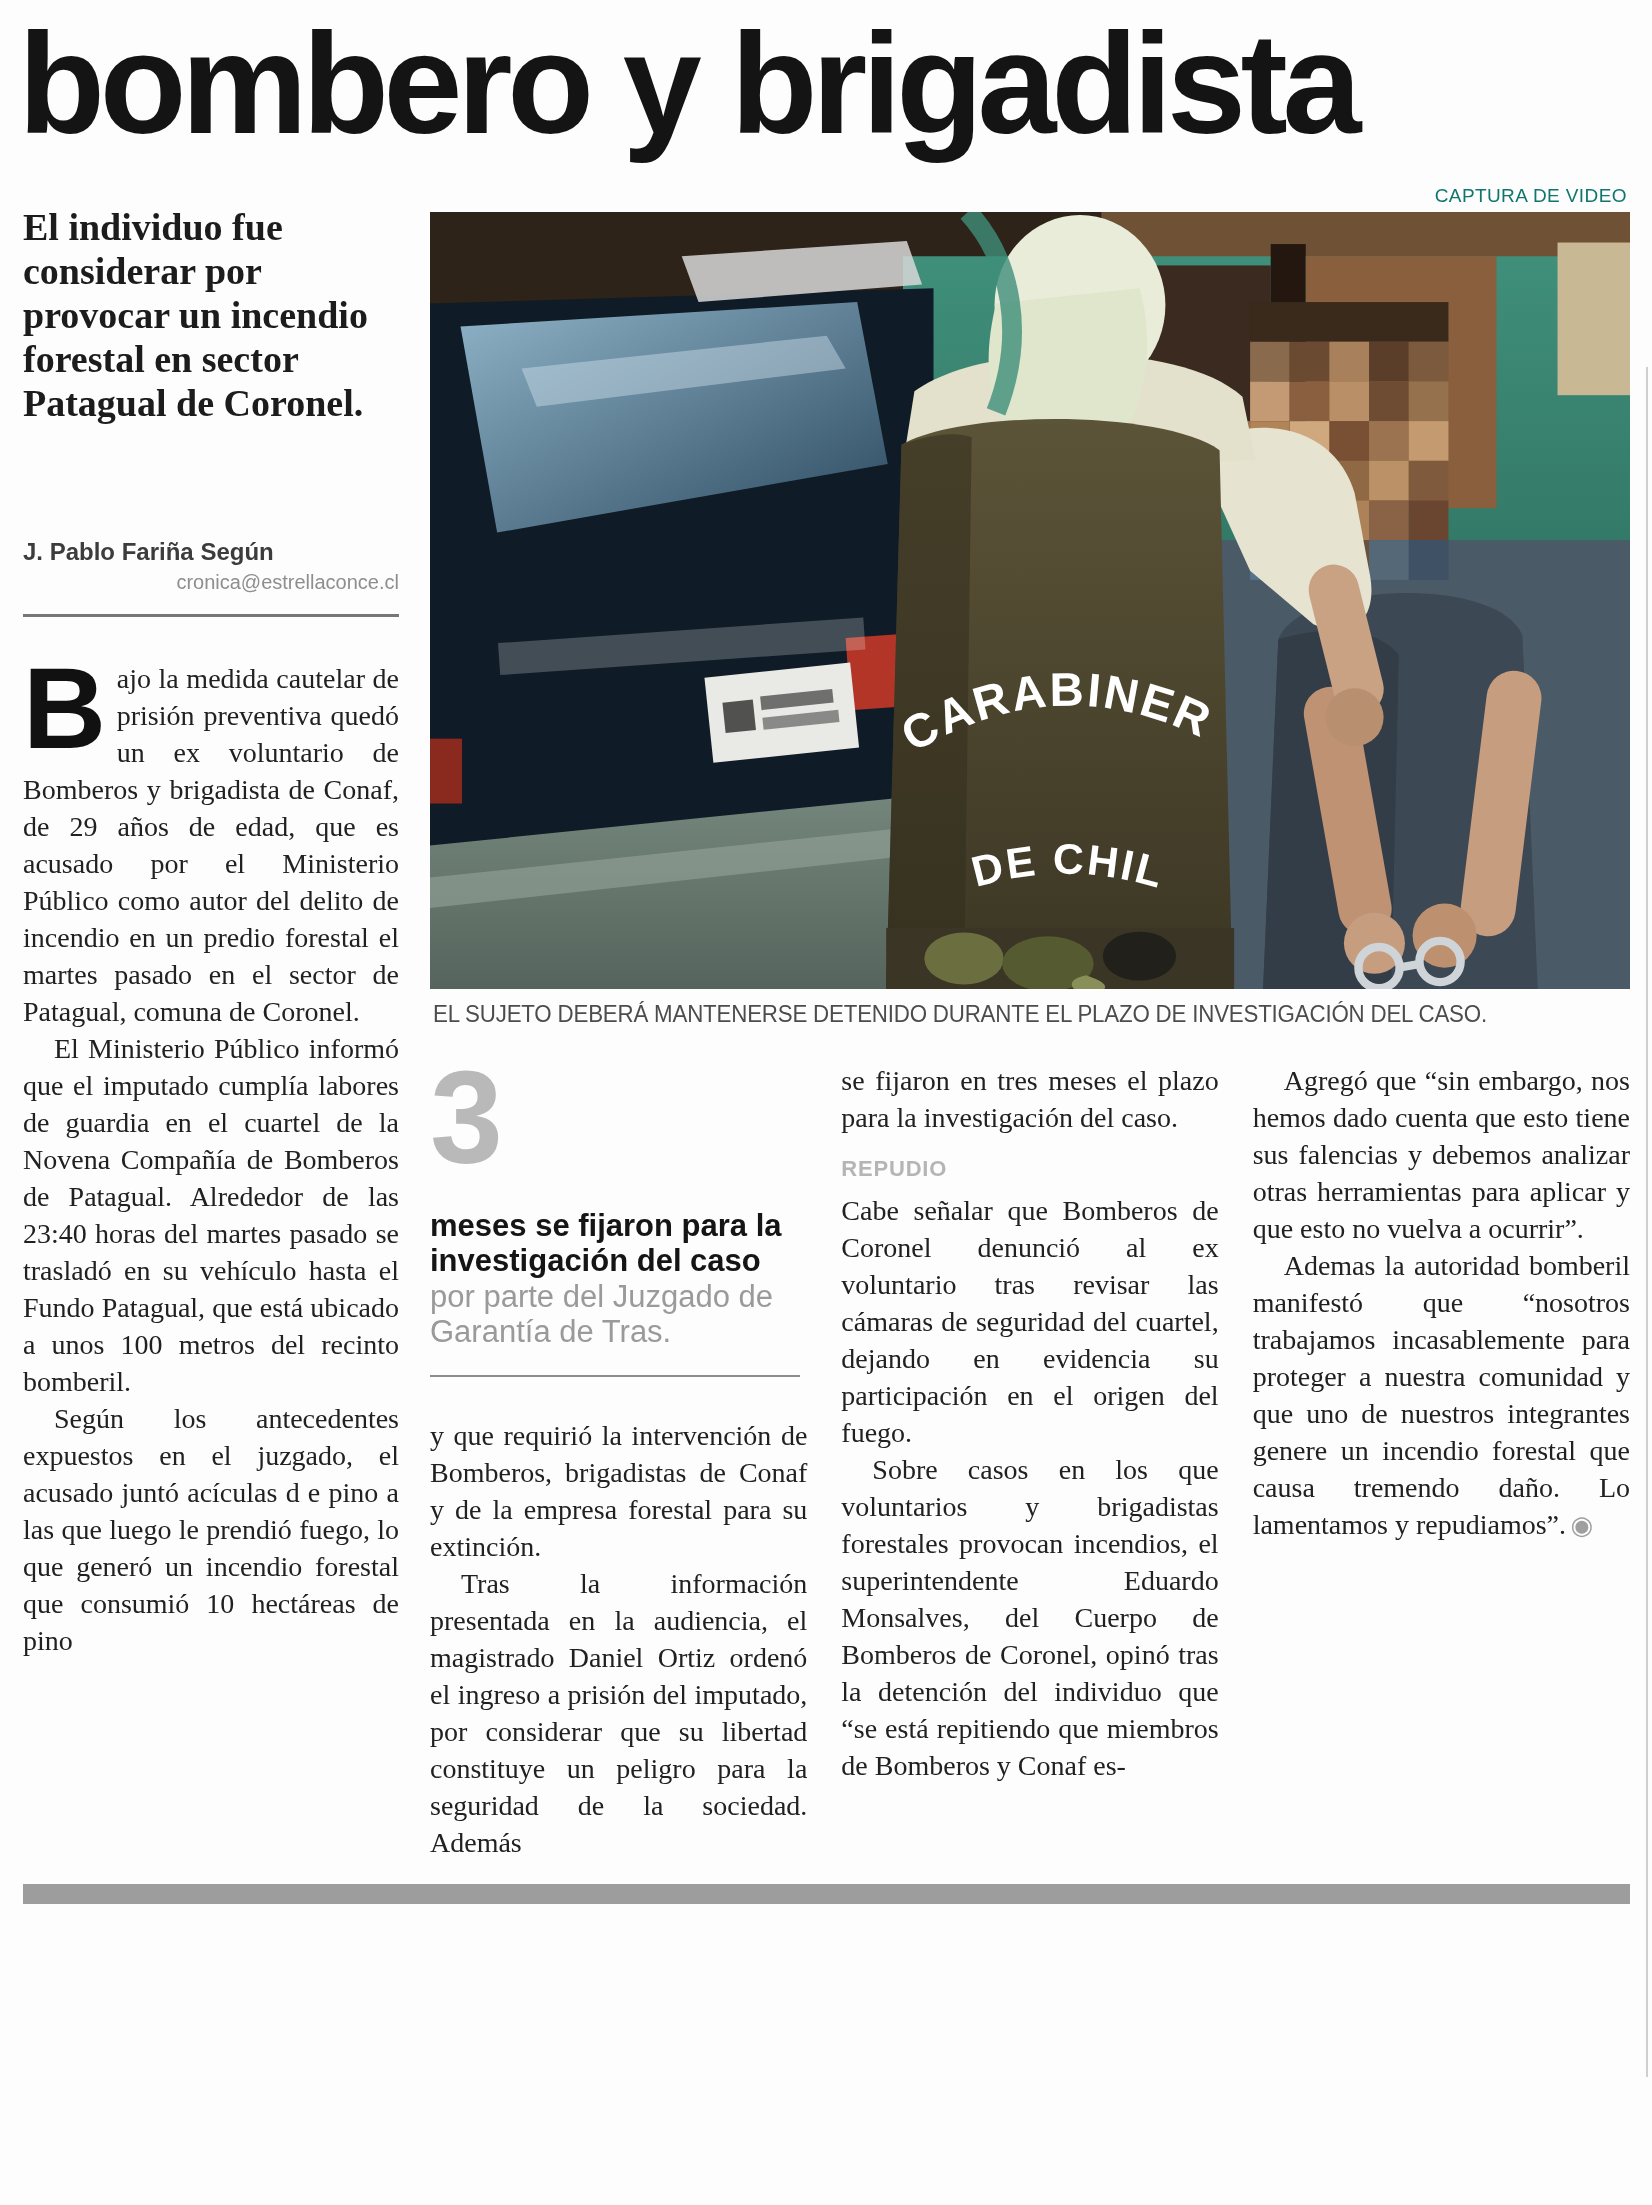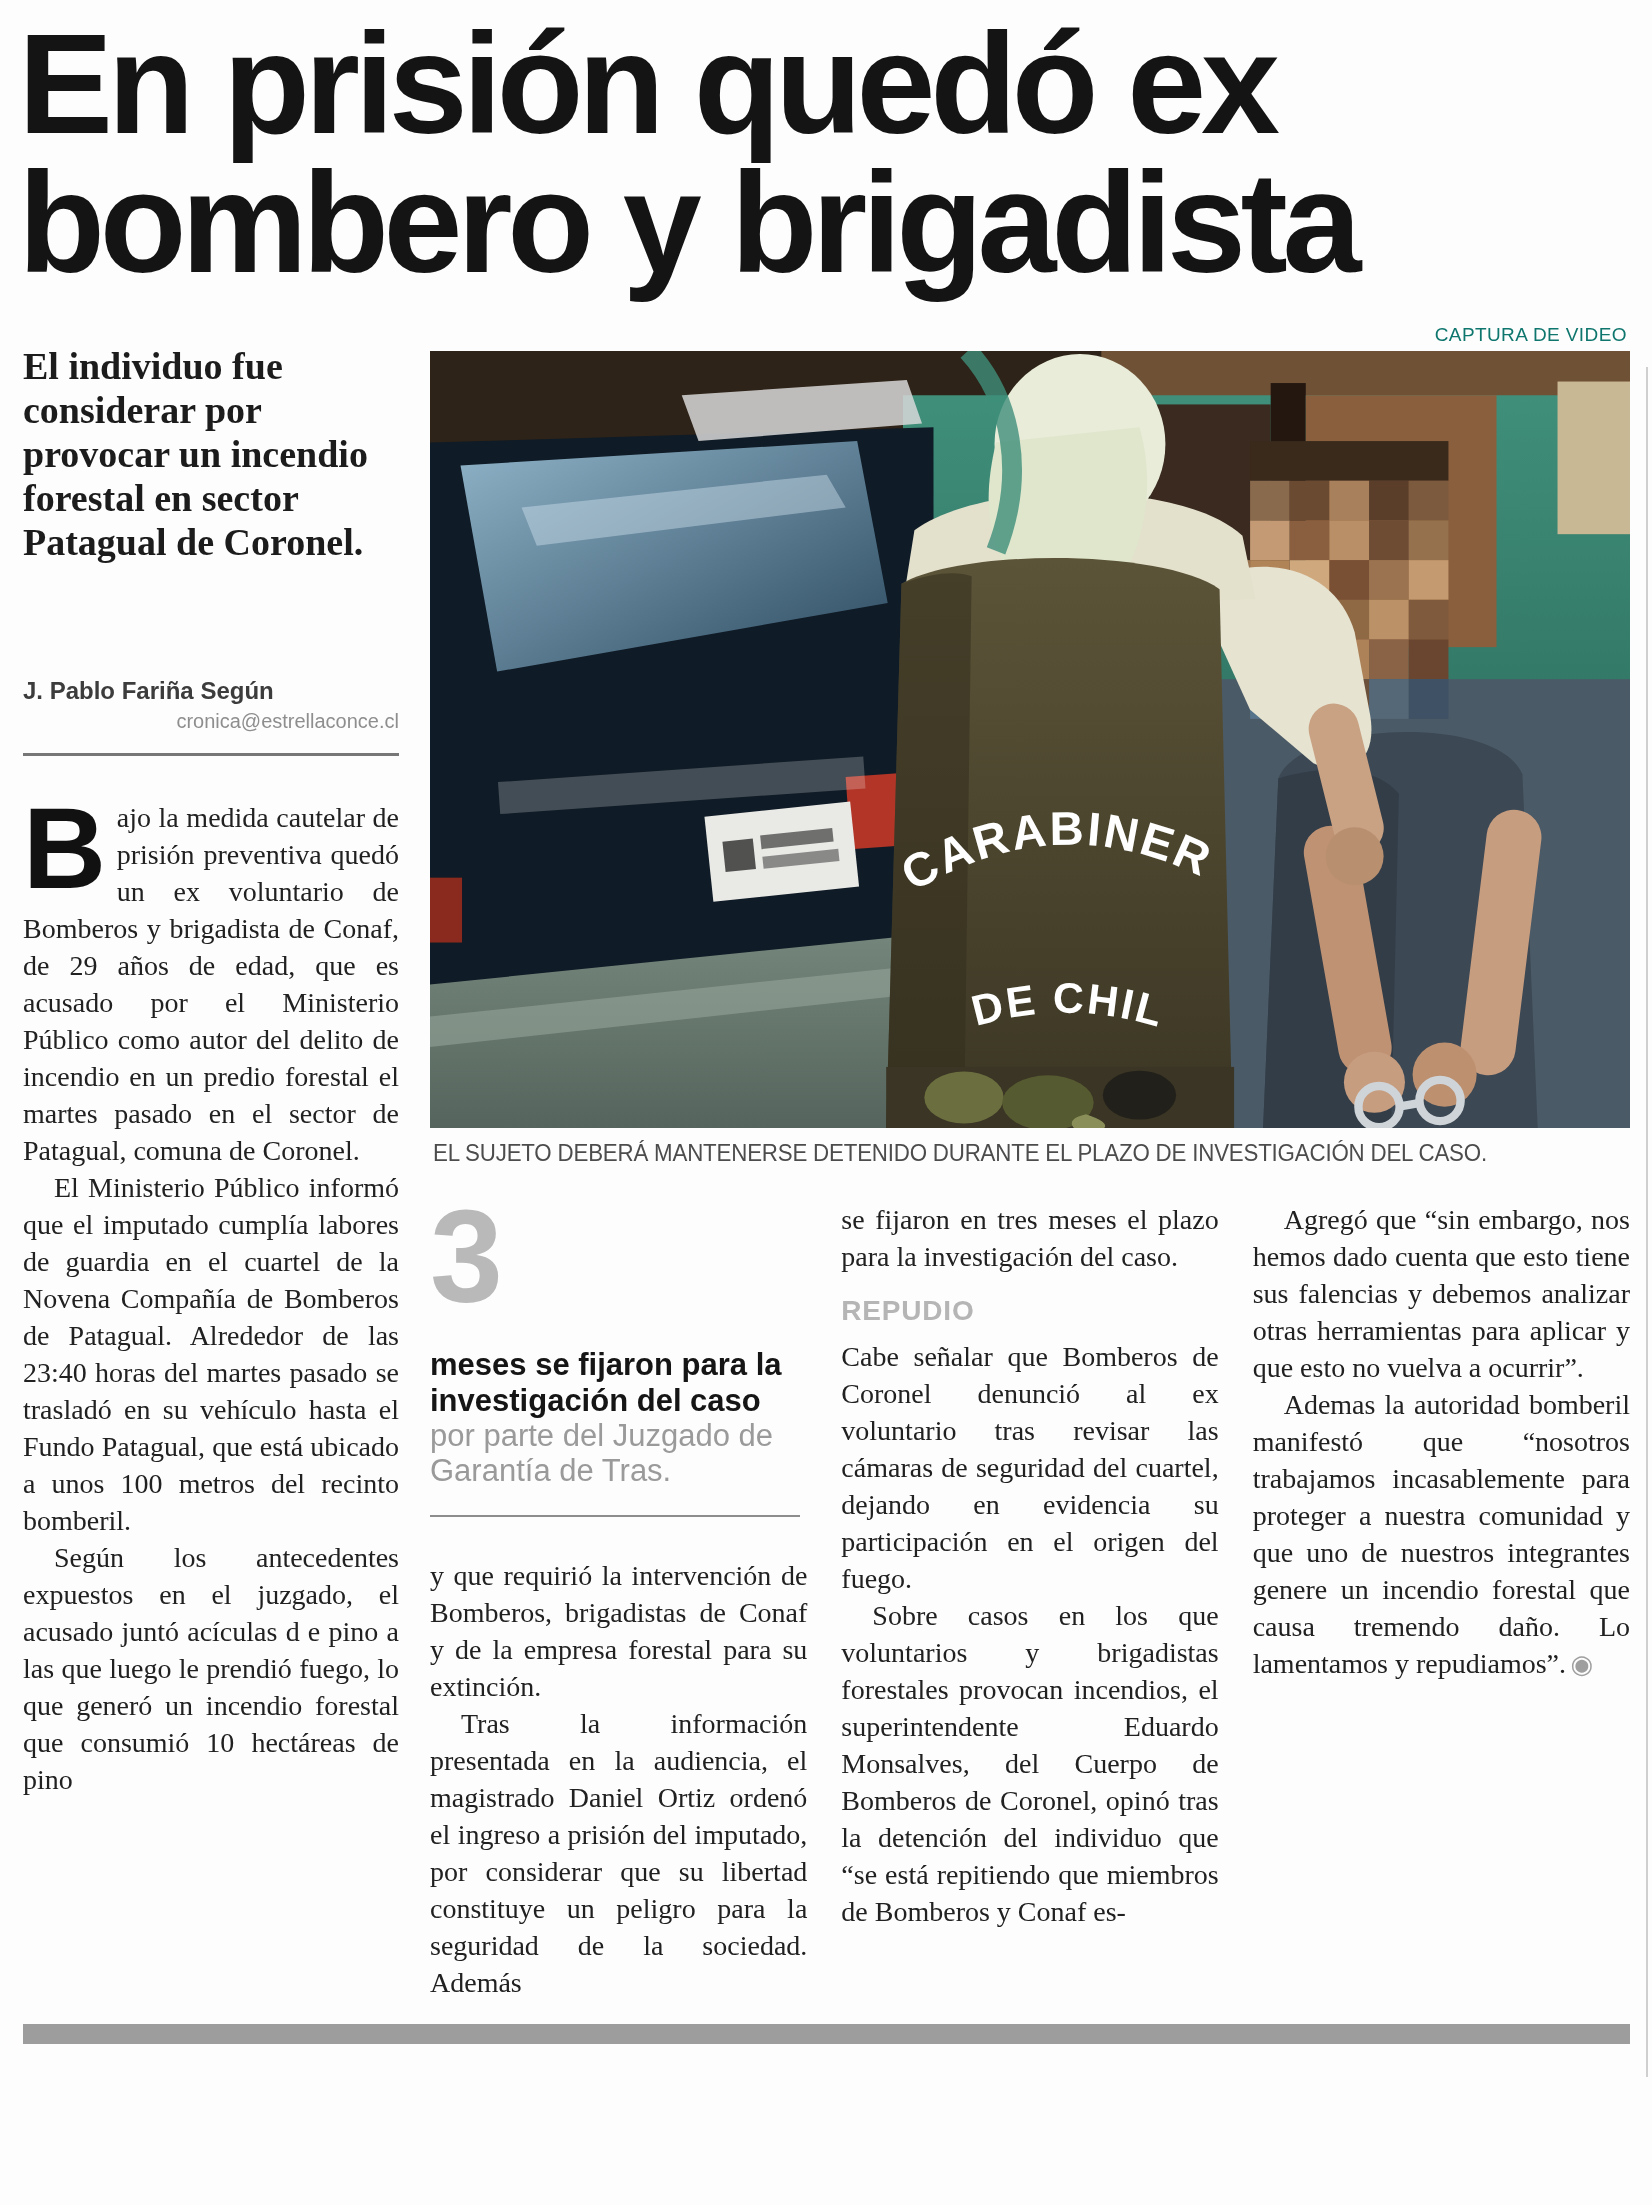--- a/index.html
+++ b/index.html
@@ -34,35 +34,34 @@
   .cols p{margin:0;font-size:28px;line-height:37px;text-align:justify;
           hyphens:auto;-webkit-hyphens:auto;color:#212121;}
   .cols p.indent{text-indent:31px;}
   .pq-num{font-family:"Liberation Sans",sans-serif;font-weight:700;font-size:131px;
           line-height:.85;color:#b9b9b9;}
   .pq-text{margin-top:35px;font-family:"Liberation Sans",sans-serif;font-size:31px;line-height:1.14;}
   .pq-bold{font-weight:700;color:#151515;}
   .pq-rest{font-weight:400;color:#9a9a9a;}
   .pq-rule{border:none;border-top:2.3px solid #8d8d8d;margin:26px 0 0 0;width:98%;}
   .pq-block{margin-bottom:40px;}
-  .subhead{font-family:"Liberation Sans",sans-serif;font-weight:700;font-size:28px;
+  .subhead{font-family:"Liberation Sans",sans-serif;font-weight:700;font-size:22px;
            color:#b5b5b5;letter-spacing:0.8px;margin:20px 0 10.7px 0;}
   .endmark{color:#9f9f9f;font-size:26px;padding-left:4.6px;}
   
   .bottom-bar{height:20px;background:#9d9d9d;margin:23px 22px 0 23px;}
   .edge-rule{position:absolute;top:367px;right:3.8px;width:2.3px;height:1710px;background:#cfcfcf;}
   .gap{margin-top:17px;}
 </style>
 </head>
 <body>
 
 <div class="page">
 
   <div class="headline">
-    <div>En prisión quedó ex</div>
     <div>bombero y brigadista</div>
   </div>
 
   <div class="main">
 
     <div class="leftcol">
       <p class="deck">El individuo fue considerar por provocar un incendio forestal en sector Patagual de Coronel.</p>
       <div class="author">J. Pablo Fariña Según</div>
       <div class="email">cronica@estrellaconce.cl</div>
       <hr class="byline-rule">

